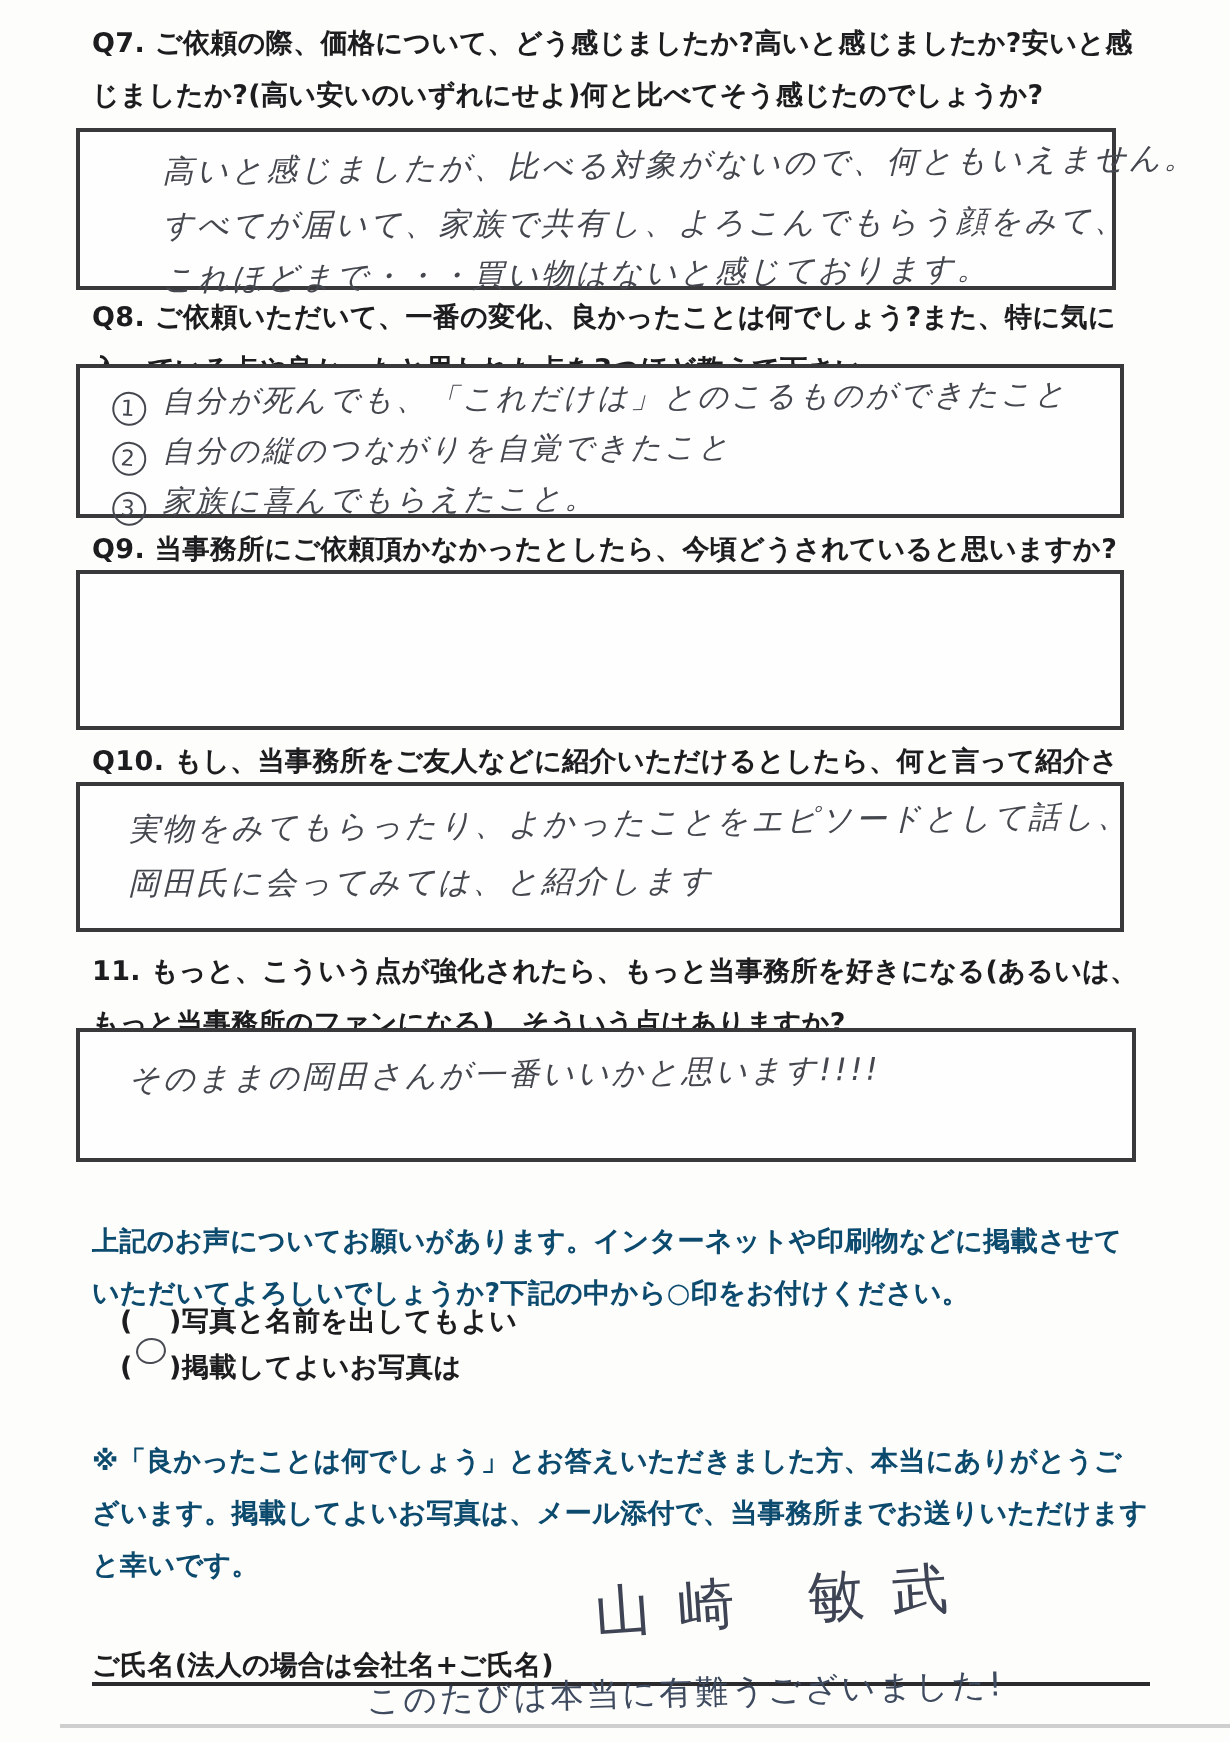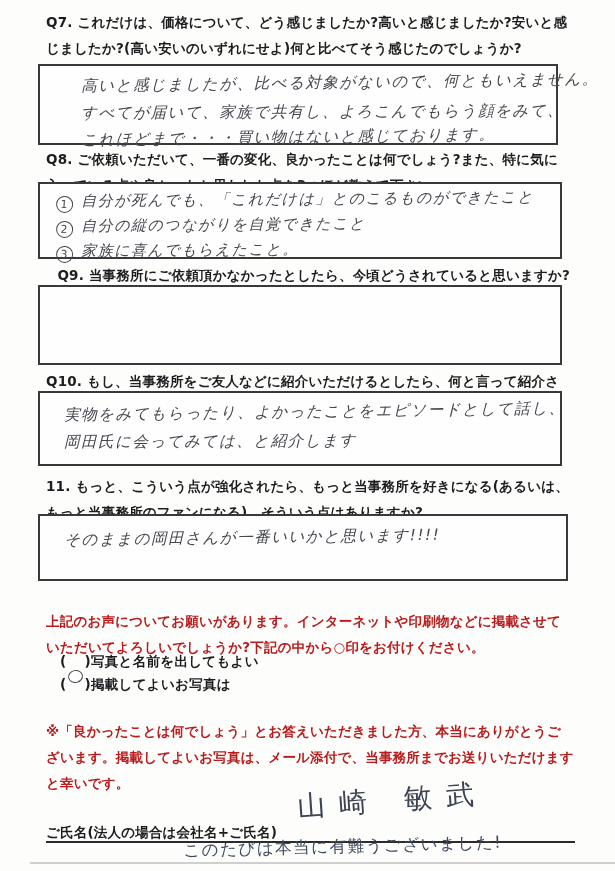--- a/index.html
+++ b/index.html
@@ -12,21 +12,21 @@
   .page{position:relative;width:615px;height:871px;background:#fdfdfc;}
 
   
   .q-label{
     position:absolute;left:46px;width:524px;
     font-weight:700;color:#1d1d1f;
     font-size:13.5px;line-height:26px;letter-spacing:.2px;
   }
   .para{
     position:absolute;left:46px;width:528px;
-    font-weight:700;color:#b91c1c;
+    font-weight:700;color:#0c4a6e;
     font-size:13.5px;line-height:26px;letter-spacing:.2px;
   }
 
   
   .ansbox{
     position:absolute;left:38px;
     border:2px solid #39393b;background:#fefefe;
     box-sizing:border-box;
   }
 
@@ -97,21 +97,21 @@
   .bottom-rule{
     position:absolute;left:30px;top:862px;width:585px;height:0;
     border-top:2px solid #cfcfcf;
   }
 </style>
 </head>
 <body>
 
 <div class="page">
 
-  <div class="q-label" style="top:9px;">Q7. これだけは、価格について、どう感じましたか?高いと感じましたか?安いと感じましたか?(高い安いのいずれにせよ)何と比べてそう感じたのでしょうか?</div>
+  <div class="q-label" style="top:9px;">Q7. ご依頼の際、価格について、どう感じましたか?高いと感じましたか?安いと感じましたか?(高い安いのいずれにせよ)何と比べてそう感じたのでしょうか?</div>
   <div class="ansbox" style="top:64px;width:520px;height:81px;padding:7px 10px 0 41px;">
     <div class="hw">
       <div class="hw-line">高いと感じましたが、比べる対象がないので、何ともいえません。</div>
       <div class="hw-line">すべてが届いて、家族で共有し、よろこんでもらう顔をみて、</div>
       <div class="hw-line">これほどまで・・・買い物はないと感じております。</div>
     </div>
   </div>
 
   <div class="q-label" style="top:146px;">Q8. ご依頼いただいて、一番の変化、良かったことは何でしょう?また、特に気に入っている点や良かったと思われた点を3つほど教えて下さい。</div>
   <div class="ansbox" style="top:182px;width:524px;height:77px;padding:5px 8px 0 16px;">
@@ -121,21 +121,21 @@
       </div>
       <div class="hw-item">
         <span class="circle-num">2</span><span>自分の縦のつながりを自覚できたこと</span>
       </div>
       <div class="hw-item">
         <span class="circle-num">3</span><span>家族に喜んでもらえたこと。</span>
       </div>
     </div>
   </div>
 
-  <div class="q-label" style="top:262px;text-align:right;">Q9. 当事務所にご依頼頂かなかったとしたら、今頃どうされていると思いますか?</div>
+  <div class="q-label" style="top:262px;">Q9. 当事務所にご依頼頂かなかったとしたら、今頃どうされていると思いますか?</div>
   <div class="ansbox" style="top:285px;width:524px;height:80px;"></div>
 
   <div class="q-label" style="top:368px;">Q10. もし、当事務所をご友人などに紹介いただけるとしたら、何と言って紹介されますか?</div>
   <div class="ansbox" style="top:391px;width:524px;height:75px;padding:9px 4px 0 24px;">
     <div class="hw">
       <div class="hw-line">実物をみてもらったり、よかったことをエピソードとして話し、</div>
       <div class="hw-line">岡田氏に会ってみては、と紹介します</div>
     </div>
   </div>
 

